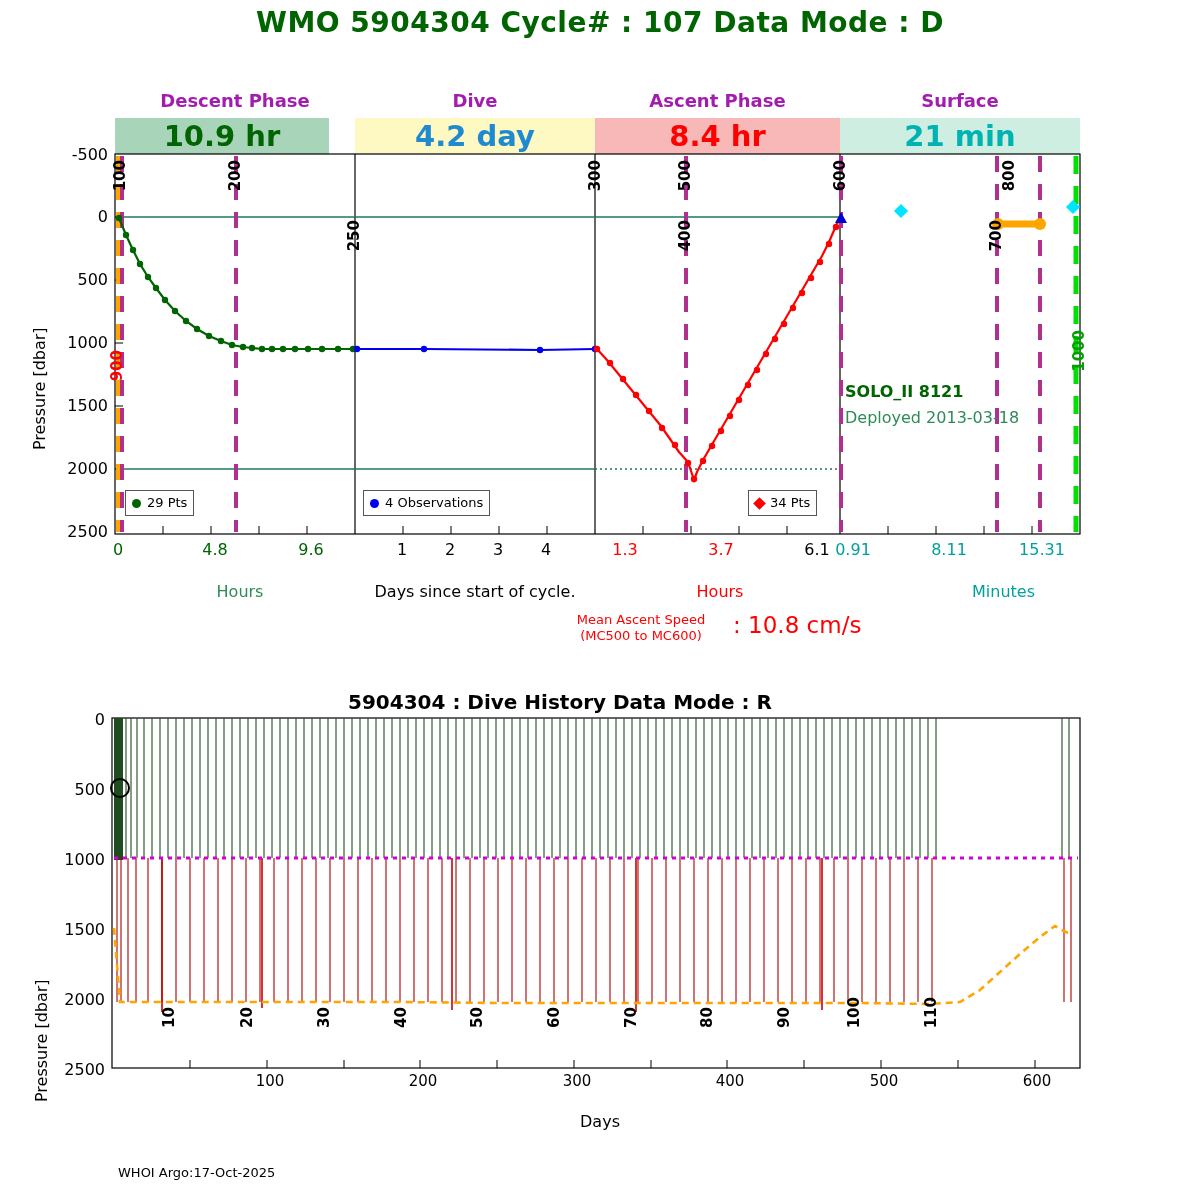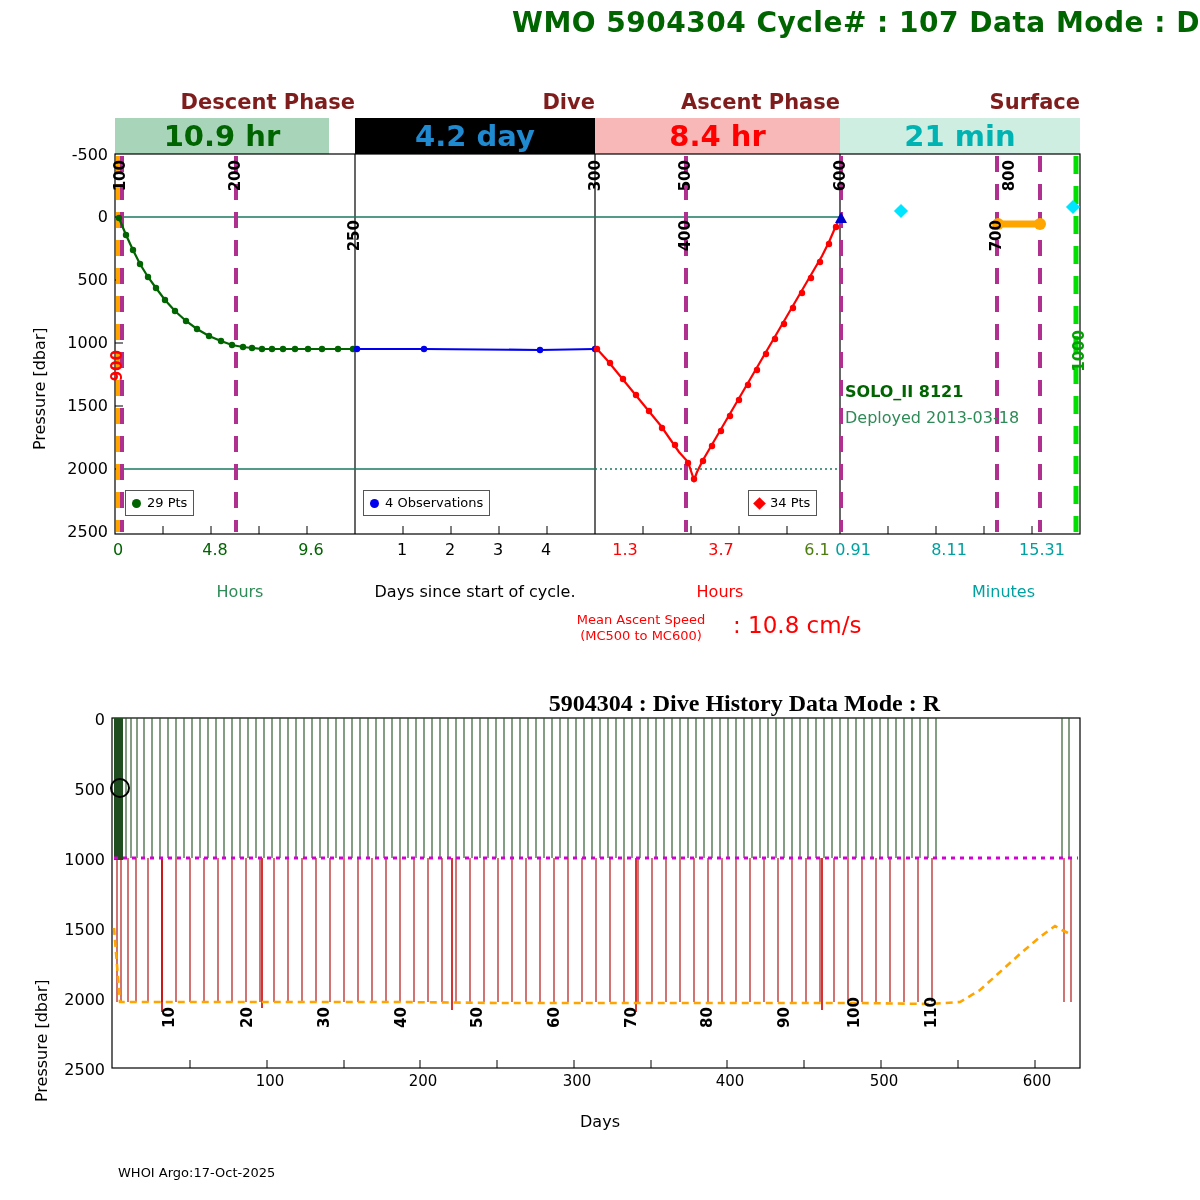--- a/index.html
+++ b/index.html
@@ -1,54 +1,54 @@
 <!DOCTYPE html>
 <html><head>
 <meta charset="utf-8">
 <style>
   html,body{margin:0;padding:0;}
   body{width:1200px;height:1200px;background:#ffffff;font-family:"DejaVu Sans",sans-serif;position:relative;overflow:hidden;}
   .abs{position:absolute;}
-  .ctr{text-align:right;}
+  .ctr{text-align:center;}
   #title{top:6px;left:0;width:1200px;font-size:28px;font-weight:bold;color:#006400;letter-spacing:0.5px;}
   
   #topPanel{left:0;top:60px;width:1200px;height:600px;}
-  .phaseLabel{font-size:21px;font-weight:bold;color:#7f1d1d;}
+  .phaseLabel{font-size:18px;font-weight:bold;color:#a21caf;}
   .phaseBand{height:36px;}
   .phaseVal{font-size:29px;font-weight:bold;line-height:36px;text-align:center;}
   .axisLbl{font-size:16px;}
   .tickTxtV{font-size:15px;font-weight:bold;writing-mode:vertical-rl;transform:rotate(180deg);white-space:nowrap;}
   .ylabTop{font-size:16px;color:#000;transform:rotate(-90deg);transform-origin:left top;white-space:nowrap;}
   .legendBox{border:1px solid #555;background:#fff;font-size:13px;padding:3px 6px;}
   .legRow{display:flex;align-items:center;gap:6px;line-height:18px;white-space:nowrap;}
   .dot{width:9px;height:9px;border-radius:50%;display:inline-block;}
   .diamond{width:9px;height:9px;display:inline-block;transform:rotate(45deg);}
   .tri{width:0;height:0;border-left:6px solid transparent;border-right:6px solid transparent;border-bottom:10px solid #0000cc;display:inline-block;}
   
   #botPanel{left:0;top:672px;width:1200px;height:500px;}
-  .btitle{font-size:24px;font-weight:bold;color:#000;font-family:Liberation Serif, serif;}
+  .btitle{font-size:20px;font-weight:bold;color:#000;}
   .footer{font-size:13px;color:#000;}
   .tickNum{font-size:15px;color:#000;}
 </style>
 </head>
 <body>
 
 <div class="abs ctr" id="title">WMO 5904304   Cycle# : 107   Data Mode : D</div>
 
 <div class="abs" id="topPanel">
 
   <div class="abs phaseLabel ctr" style="left:115px;top:30px;width:240px;">Descent Phase</div>
   <div class="abs phaseLabel ctr" style="left:355px;top:30px;width:240px;">Dive</div>
   <div class="abs phaseLabel ctr" style="left:595px;top:30px;width:245px;">Ascent Phase</div>
   <div class="abs phaseLabel ctr" style="left:840px;top:30px;width:240px;">Surface</div>
 
   <div class="abs phaseBand" style="left:115px;top:58px;width:214px;background:#a8d5ba;">
     <div class="phaseVal" style="color:#006400;">10.9 hr</div>
   </div>
-  <div class="abs phaseBand" style="left:355px;top:58px;width:240px;background:#000000;">
+  <div class="abs phaseBand" style="left:355px;top:58px;width:240px;background:#fef9c3;">
     <div class="phaseVal" style="color:#1f8ad0;">4.2 day</div>
   </div>
   <div class="abs phaseBand" style="left:595px;top:58px;width:245px;background:#f8b8b8;">
     <div class="phaseVal" style="color:#ff0000;">8.4 hr</div>
   </div>
   <div class="abs phaseBand" style="left:840px;top:58px;width:240px;background:#cfeee2;">
     <div class="phaseVal" style="color:#00b3b3;">21 min</div>
   </div>
 
   <div class="abs ylabTop" style="left:30px;top:390px;">Pressure [dbar]</div>
@@ -225,21 +225,21 @@
   <div class="abs axisLbl" style="left:195px;top:480px;width:40px;text-align:center;color:#006400;">4.8</div>
   <div class="abs axisLbl" style="left:291px;top:480px;width:40px;text-align:center;color:#006400;">9.6</div>
 
   <div class="abs axisLbl" style="left:387px;top:480px;width:30px;text-align:center;color:#000;">1</div>
   <div class="abs axisLbl" style="left:435px;top:480px;width:30px;text-align:center;color:#000;">2</div>
   <div class="abs axisLbl" style="left:483px;top:480px;width:30px;text-align:center;color:#000;">3</div>
   <div class="abs axisLbl" style="left:531px;top:480px;width:30px;text-align:center;color:#000;">4</div>
 
   <div class="abs axisLbl" style="left:605px;top:480px;width:40px;text-align:center;color:#ff0000;">1.3</div>
   <div class="abs axisLbl" style="left:701px;top:480px;width:40px;text-align:center;color:#ff0000;">3.7</div>
-  <div class="abs axisLbl" style="left:797px;top:480px;width:40px;text-align:center;color:#4d7c0f;">6.1</div>
+  <div class="abs axisLbl" style="left:797px;top:480px;width:40px;text-align:center;color:#000000;">6.1</div>
 
   <div class="abs axisLbl" style="left:828px;top:480px;width:50px;text-align:center;color:#00a0a0;">0.91</div>
   <div class="abs axisLbl" style="left:924px;top:480px;width:50px;text-align:center;color:#00a0a0;">8.11</div>
   <div class="abs axisLbl" style="left:1012px;top:480px;width:60px;text-align:center;color:#00a0a0;">15.31</div>
 
   <div class="abs axisLbl" style="left:165px;top:522px;width:150px;text-align:center;color:#2e8b57;">Hours</div>
   <div class="abs axisLbl" style="left:340px;top:522px;width:270px;text-align:center;color:#000;">Days since start of cycle.</div>
   <div class="abs axisLbl" style="left:645px;top:522px;width:150px;text-align:center;color:#ff0000;">Hours</div>
   <div class="abs axisLbl" style="left:885px;top:522px;width:150px;text-align:right;color:#00a0a0;">Minutes</div>
 

